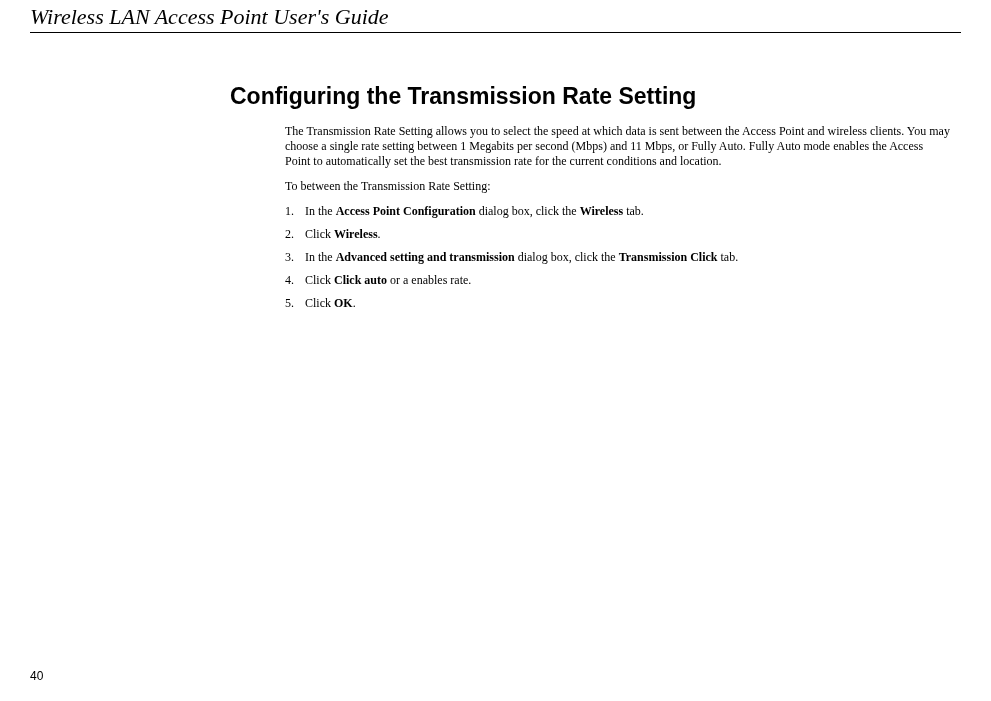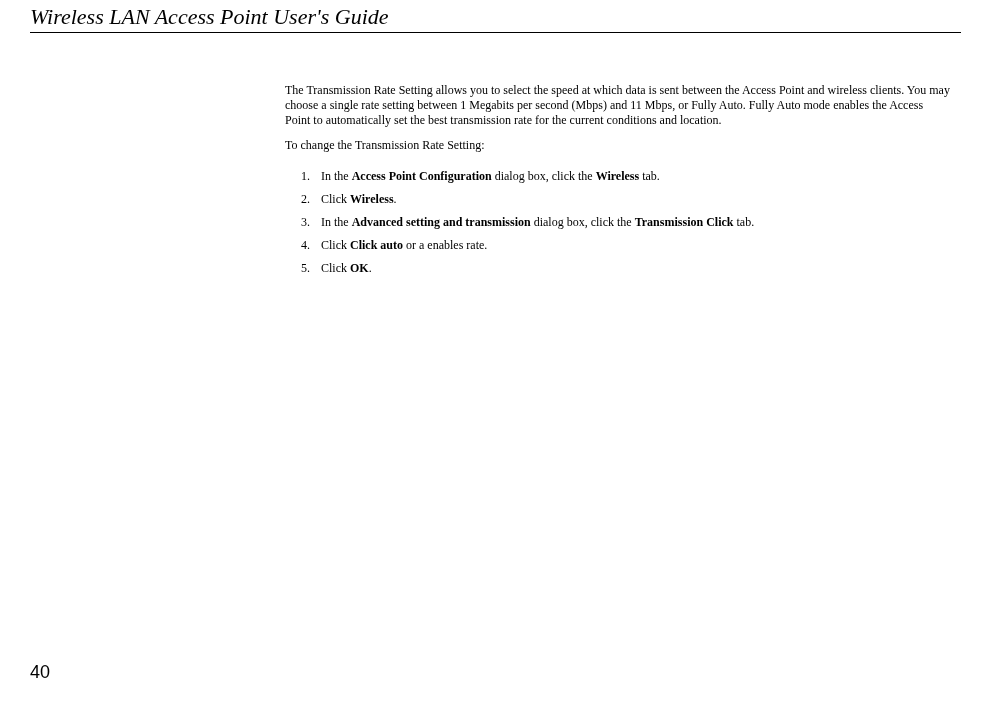--- a/index.html
+++ b/index.html
@@ -39,21 +39,21 @@
   }
   .body-block {
     margin-left: 55px;
     font-size: 12px;
     line-height: 1.25;
   }
   .para {
     margin: 0 0 10px 0;
   }
   ol.steps {
-    margin: 16px;
+    margin: 0;
     padding: 0;
     list-style: none;
     counter-reset: step;
   }
   ol.steps > li {
     counter-increment: step;
     position: relative;
     padding-left: 20px;
     margin-bottom: 8px;
   }
@@ -62,35 +62,36 @@
     position: absolute;
     left: 0;
     top: 0;
   }
   .bold { font-weight: bold; }
   .page-number {
     position: absolute;
     left: 30px;
     bottom: 18px;
     font-family: Arial, Helvetica, sans-serif;
-    font-size: 18px;
+    font-size: 12px;
   }
 </style>
 </head>
 <body>
 
 <div class="page">
   <div class="running-header">Wireless LAN Access Point User's Guide</div>
   <hr class="rule">
 
   <div class="content">
+    <h2 class="section-title">Configuring the Transmission Rate Setting</h2>
 
     <div class="body-block">
       <p class="para">The Transmission Rate Setting allows you to select the speed at which data is sent between the Access Point and wireless clients. You may choose a single rate setting between 1 Megabits per second (Mbps) and 11 Mbps, or Fully Auto. Fully Auto mode enables the Access Point to automatically set the best transmission rate for the current conditions and location.</p>
-      <p class="para">To change the Transmission Rate Setting:</p>
+      <p class="para">To between the Transmission Rate Setting:</p>
 
       <ol class="steps">
         <li>
           <span>In the </span><span class="bold">Access Point Configuration</span><span> dialog box, click the </span><span class="bold">Wireless</span><span> tab.</span>
         </li>
         <li>
           <span>Click </span><span class="bold">Wireless</span><span>.</span>
         </li>
         <li>
           <span>In the </span><span class="bold">Advanced setting and transmission</span><span> dialog box, click the </span><span class="bold">Transmission Click</span><span> tab.</span>

